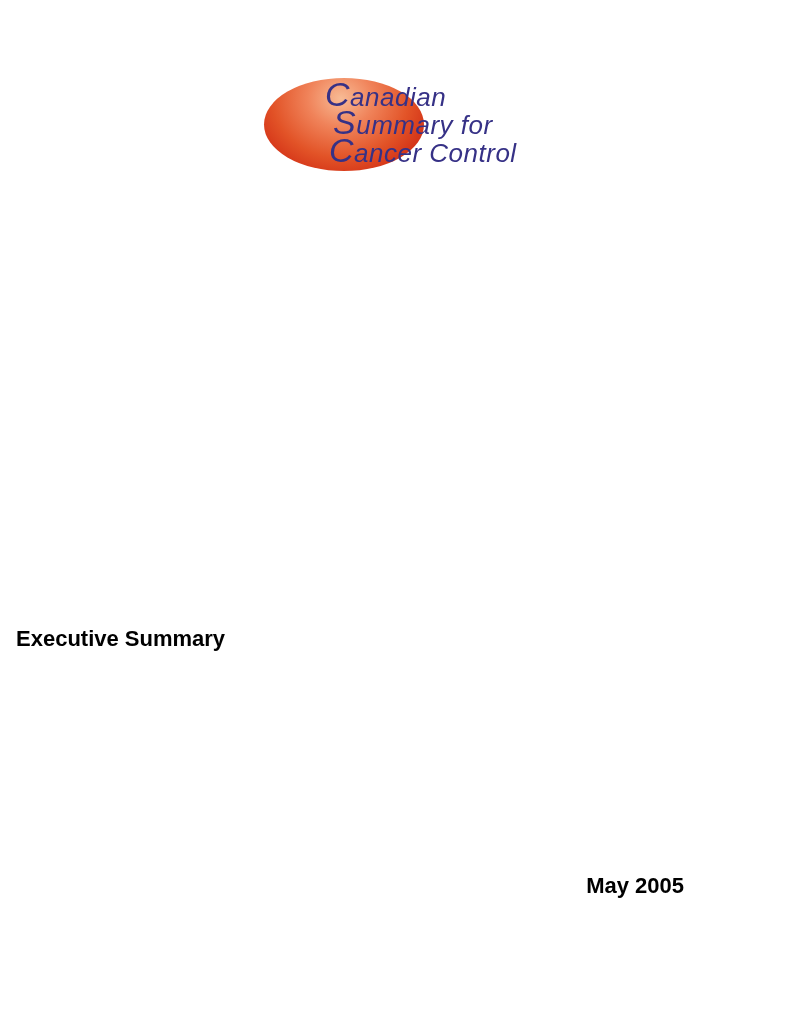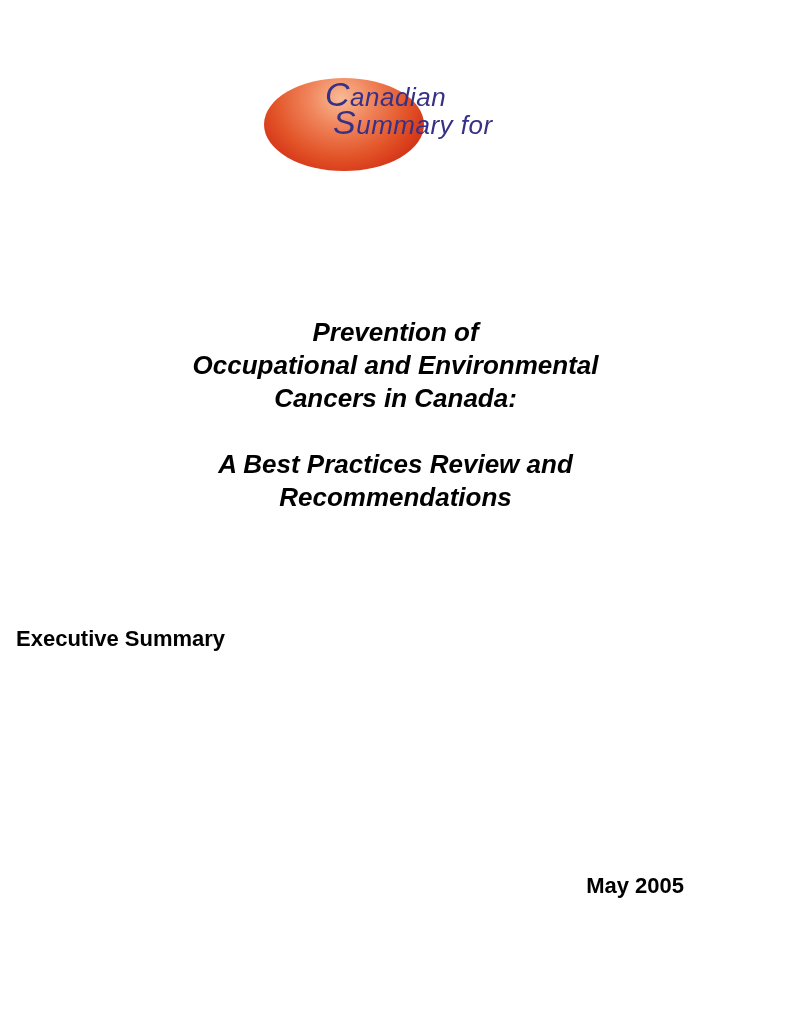--- a/index.html
+++ b/index.html
@@ -109,32 +109,22 @@
 </head>
 <body>
 
 <div class="page">
 
   <div class="logo">
     <div class="logo-ellipse"></div>
     <div class="logo-text">
       <p class="logo-line l1">Canadian</p>
       <p class="logo-line l2">Summary for</p>
+      <p class="logo-line l3">Cancer Control</p>
     </div>
   </div>
 
-  <div class="title-block">
-    <div class="title-group-1">
-      <p class="title-line">Prevention of</p>
-      <p class="title-line">Occupational and Environmental</p>
-      <p class="title-line">Cancers in Canada:</p>
-    </div>
-    <div class="title-group-2">
-      <p class="title-line">A Best Practices Review and</p>
-      <p class="title-line">Recommendations</p>
-    </div>
-  </div>
 
   <p class="subtitle">Executive Summary</p>
 
   <p class="date">May 2005</p>
 
 </div>
 
 </body></html>

